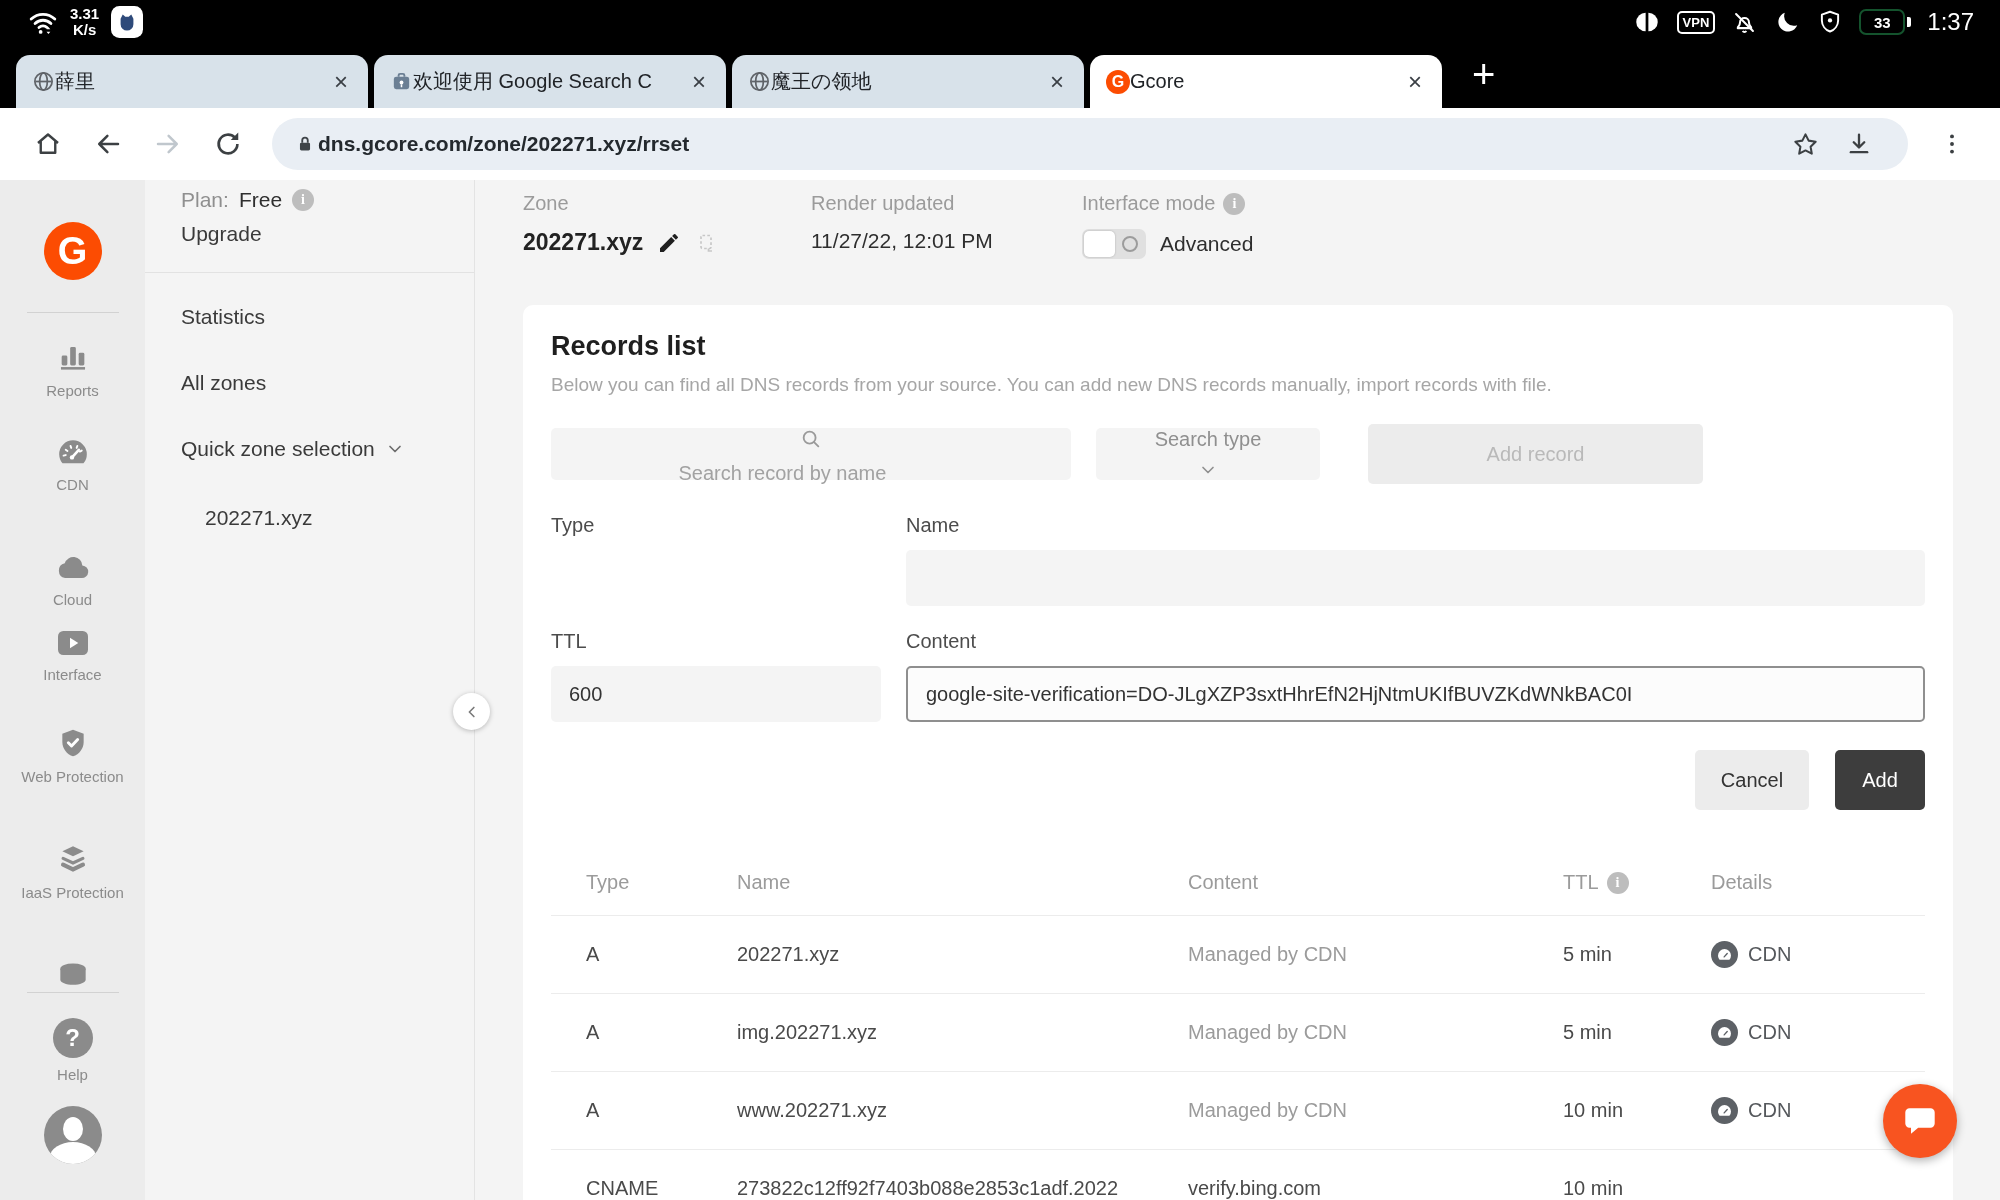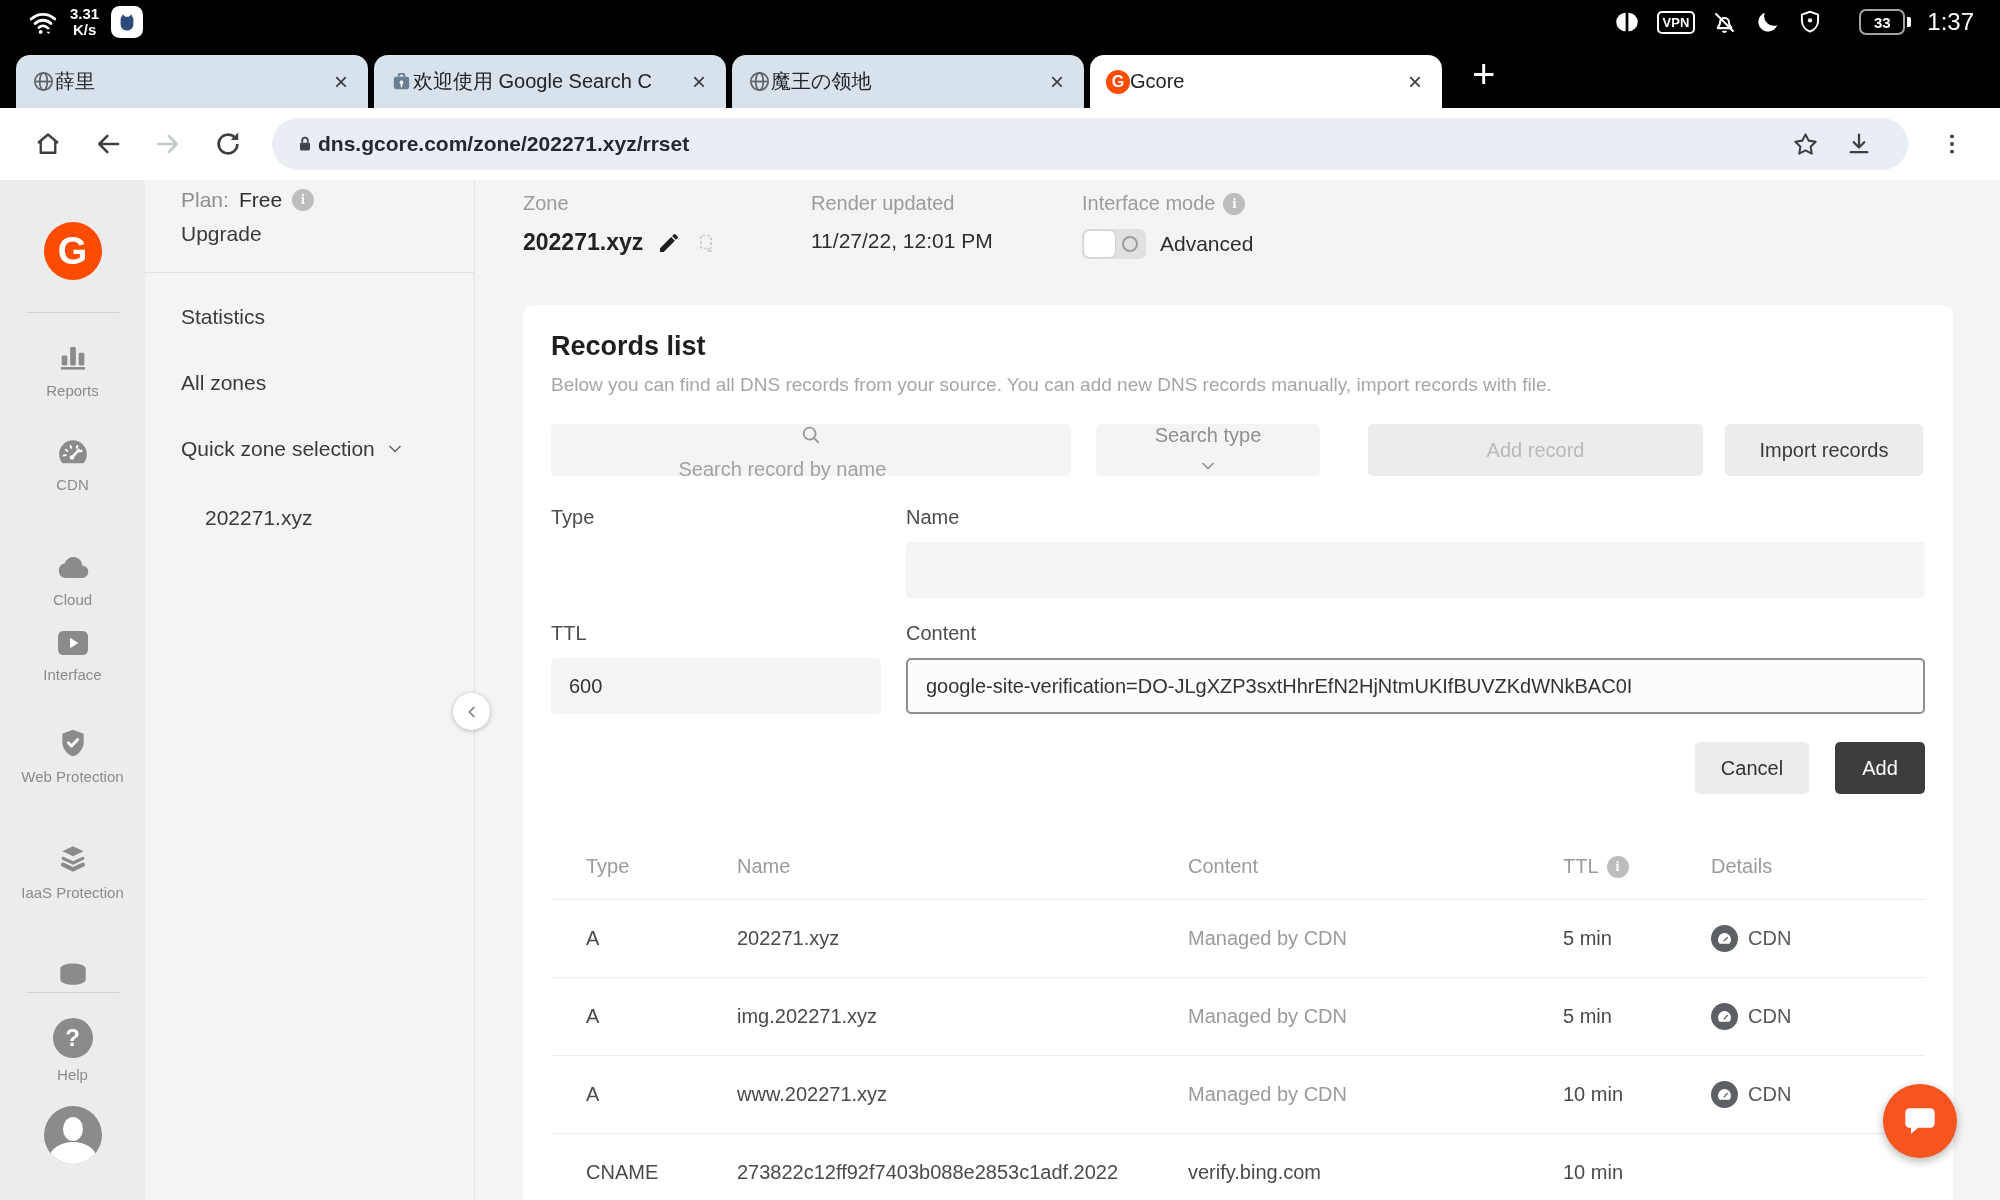--- a/index.html
+++ b/index.html
@@ -9,22 +9,22 @@
 
   
   .statusbar { position:absolute; left:0; top:0; width:2000px; height:44px; background:#000;
     display:flex; align-items:center; color:#fff; }
   .sb-left { display:flex; align-items:center; gap:12px; margin-left:28px; }
   .speed { font-size:15px; line-height:16px; text-align:center; font-weight:700; }
   .appicon { width:32px; height:32px; }
   .sb-right { margin-left:auto; display:flex; align-items:center; gap:16px; margin-right:26px; }
   .vpn-badge { border:2px solid #fff; border-radius:5px; font-size:13px; font-weight:700; padding:2px 4px; }
   .battery { display:flex; align-items:center; }
-  .battery .shell { width:46px; height:26px; border:2px solid #a3a3a3; border-radius:7px;
-    display:flex; align-items:center; justify-content:center; font-size:15px; font-weight:700;margin-left:20px; }
+  .battery .shell { width:46px; height:26px; border:2px solid #14532d; border-radius:7px;
+    display:flex; align-items:center; justify-content:center; font-size:15px; font-weight:700; }
   .battery .cap { width:4px; height:10px; background:#fff; border-radius:0 2px 2px 0; margin-left:2px; }
   .clock { font-size:24px; font-weight:400; }
 
   
   .tabstrip { position:absolute; left:0; top:44px; width:2000px; height:64px; background:#000;
     display:flex; align-items:flex-end; padding-left:16px; }
   .tab { width:352px; height:53px; background:#d8e2ea; border-radius:14px 14px 0 0;
     display:flex; align-items:center; padding:0 16px; margin-right:6px; }
   .tab.active { background:#fff; }
   .tab-title { font-size:20px; color:#202327; white-space:nowrap; overflow:hidden; flex:1; }
@@ -87,21 +87,21 @@
   .card .desc { margin-top:12px; font-size:19px; color:#a6a6a6; }
   .searchrow { margin-top:28px; display:flex; align-items:center; }
   .search-input { width:520px; height:52px; background:#f4f4f4; border:none; border-radius:5px;
     display:flex; align-items:center; padding:0 16px; gap:12px;flex-direction:column; }
   .search-input input { border:none; background:transparent; outline:none; font-size:20px; flex:1;
     font-family:inherit; color:#333; }
   .search-input input::placeholder { color:#a2a2a2; }
   .sel { height:52px; background:#f4f4f4; border-radius:5px; display:flex; align-items:center;
     padding:0 18px; font-size:20px; color:#8f8f8f; justify-content:space-between;flex-direction:column; }
   .type-filter { width:224px; margin-left:25px; }
-  .btn { height:52px; border-radius:5px; display:flex; align-items:center; justify-content:center;
+  .btn { height:60px; border-radius:5px; display:flex; align-items:center; justify-content:center;
     font-size:20px; }
   .btn-addrec { width:335px; margin-left:48px; background:#ececec; color:#b9b9b9; }
   .btn-import { width:198px; margin-left:22px; background:#ececec; color:#3a3a3a; }
   .formrow { margin-top:30px; display:flex; gap:25px; }
   .fcol1 { width:330px; flex:0 0 auto; }
   .fcol2 { flex:1; }
   .flabel { font-size:20px; color:#4c4c4c; margin-bottom:13px; }
   .field { height:56px; background:#f4f4f4; border:none; border-radius:5px; width:100%;
     font-size:20px; color:#333; padding:0 18px; font-family:inherit; outline:none; }
   .sel-field { height:56px; background:#f4f4f4; border-radius:5px; display:flex; align-items:center;
@@ -457,21 +457,20 @@
         </div>
         <div class="sel type-filter">
           <span>Search type</span>
           <span>
             <svg width="20" height="20" viewBox="0 0 24 24">
                 <path d="M6 9l6 6 6-6" fill="none" stroke="#8f8f8f" stroke-width="2" stroke-linecap="round" stroke-linejoin="round"></path>
               </svg>
           </span>
         </div>
         <div class="btn btn-addrec">Add record</div>
-        <div class="btn btn-import">Import records</div>
       </div>
 
       <div class="formrow">
         <div class="fcol1">
           <div class="flabel">Type</div>
         </div>
         <div class="fcol2">
           <div class="flabel">Name</div>
           <input class="field" type="text" value="" style="">
         </div>

